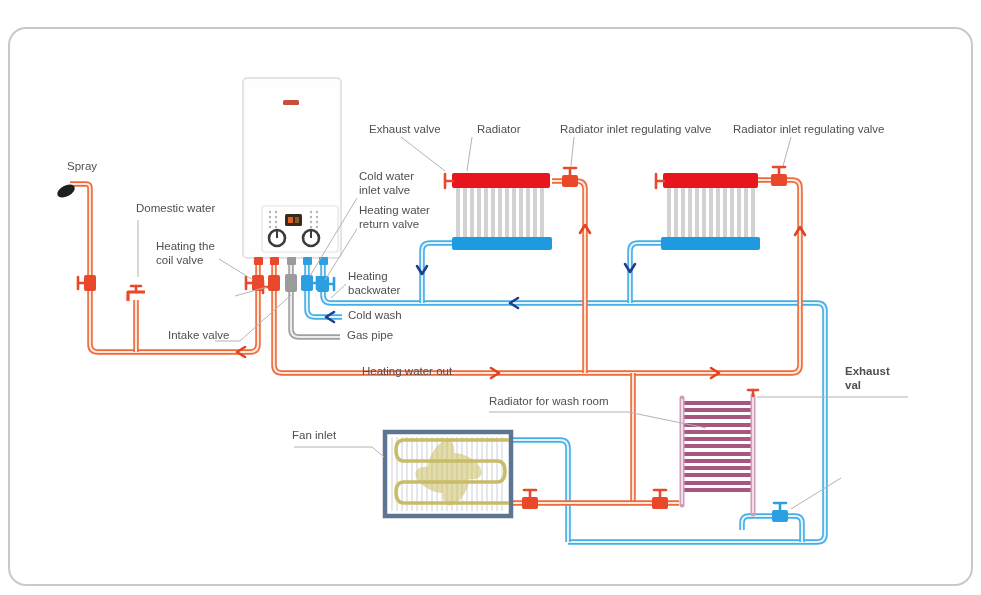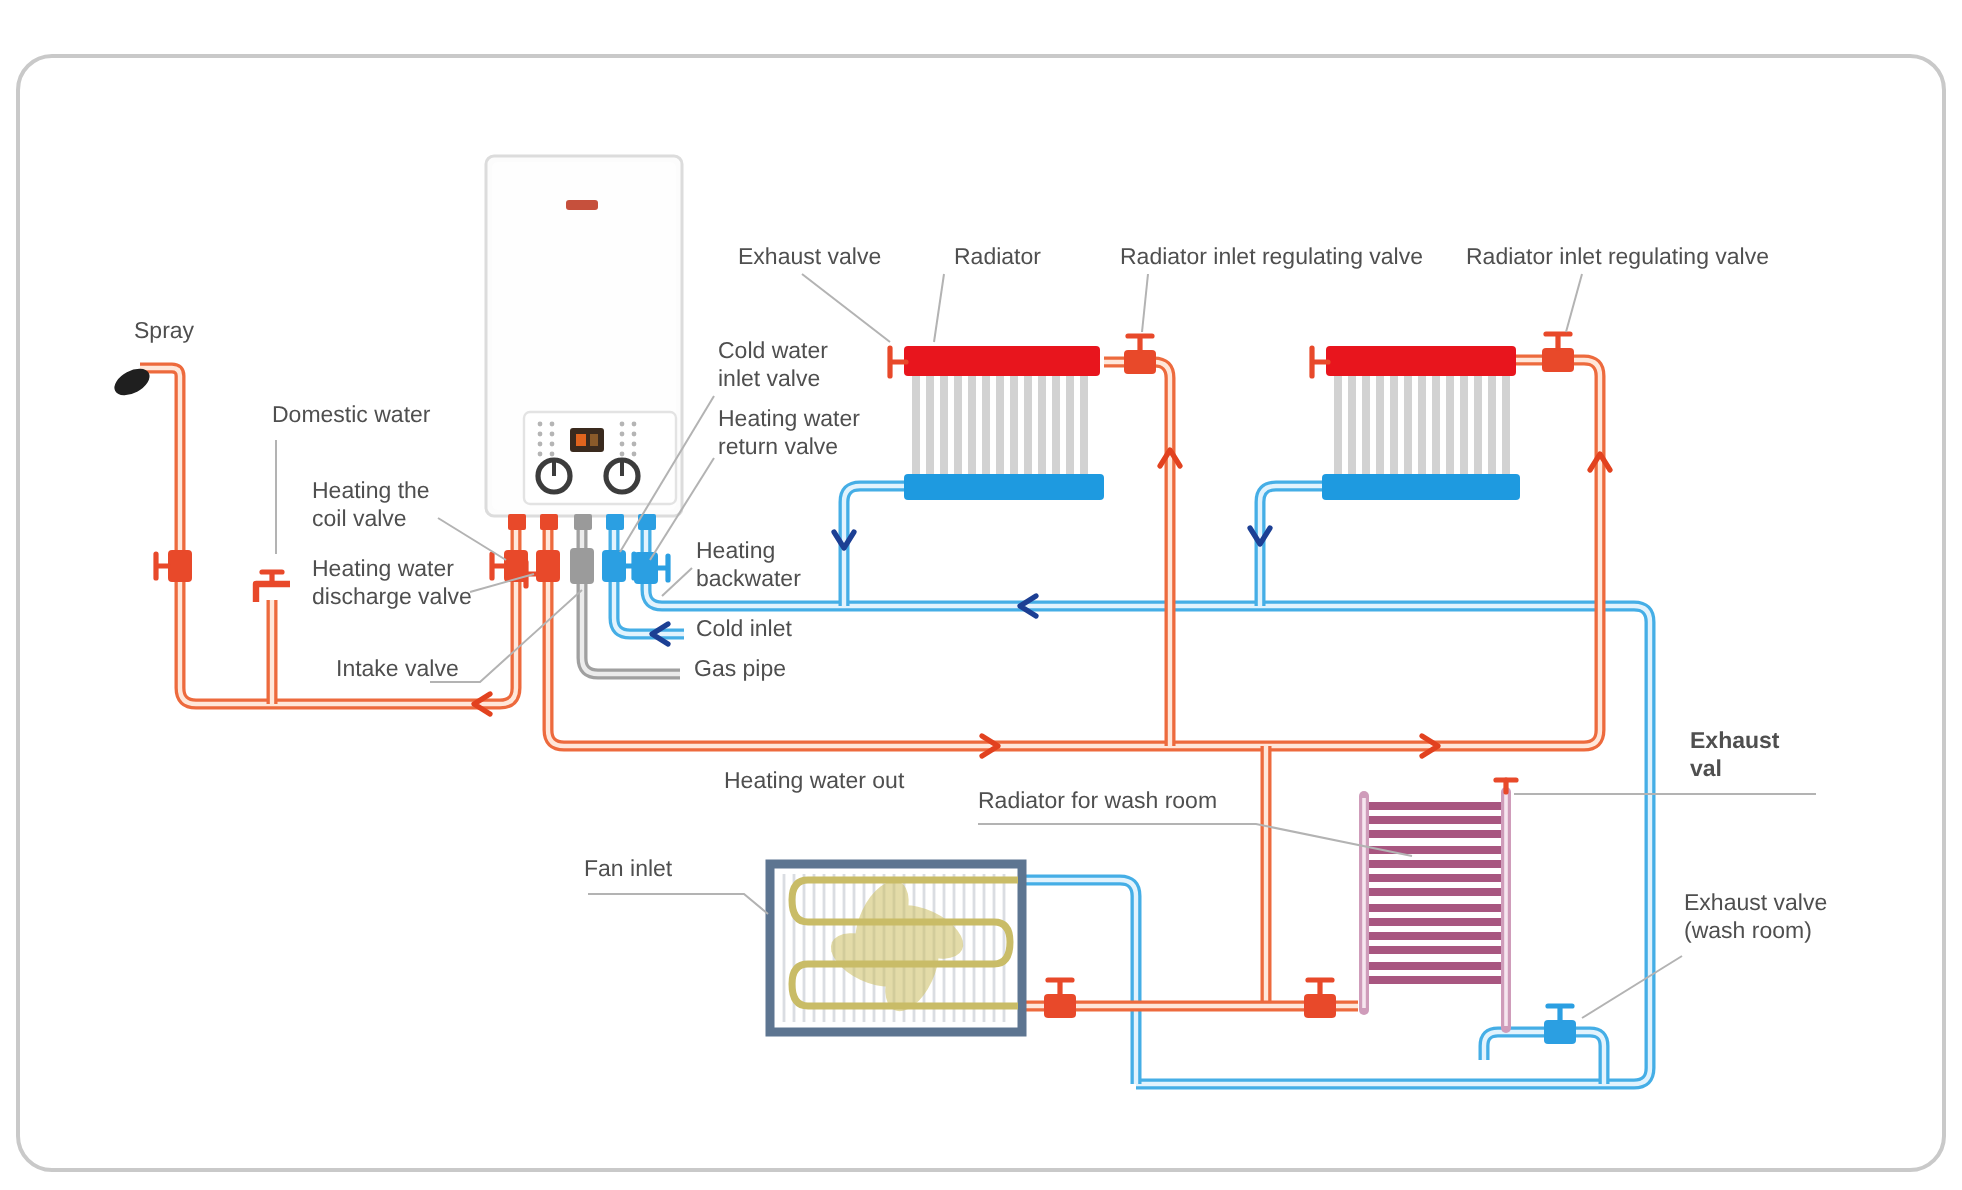--- a/index.html
+++ b/index.html
@@ -335,29 +335,27 @@
       <path class="lead" d="M489 412 L628 412 L706 428"></path>
       <path class="lead" d="M294 447 L372 447 L384 457"></path>
       <path class="lead" d="M757 397 L908 397"></path>
       <path class="lead" d="M841 478 L791 509"></path>
     </g>
   </svg>
 
   <div class="lbl" style="left:67px;top:160px;">Spray</div>
   <div class="lbl" style="left:136px;top:202px;">Domestic water</div>
   <div class="lbl wrap" style="left:156px;top:240px;width:64px;">Heating the coil valve</div>
-  <div class="lbl wrap" style="left:156px;top:279px;width:90px;">Heating water discharge valve</div>
   <div class="lbl" style="left:157px;top:329px;margin-left:11px;">Intake valve</div>
   <div class="lbl wrap" style="left:359px;top:170px;width:64px;">Cold water inlet valve</div>
   <div class="lbl wrap" style="left:359px;top:204px;width:82px;">Heating water return valve</div>
   <div class="lbl wrap" style="left:348px;top:270px;width:66px;">Heating backwater</div>
-  <div class="lbl" style="left:348px;top:309px;">Cold inlet</div>
+  <div class="lbl" style="left:348px;top:309px;">Cold wash</div>
   <div class="lbl" style="left:347px;top:329px;">Gas pipe</div>
   <div class="lbl" style="left:369px;top:123px;">Exhaust valve</div>
   <div class="lbl" style="left:477px;top:123px;">Radiator</div>
   <div class="lbl" style="left:560px;top:123px;">Radiator inlet regulating valve</div>
   <div class="lbl" style="left:733px;top:123px;">Radiator inlet regulating valve</div>
-  <div class="lbl" style="left:362px;top:385px;">Heating water out</div>
+  <div class="lbl" style="left:362px;top:365px;">Heating water out</div>
   <div class="lbl" style="left:489px;top:395px;">Radiator for wash room</div>
   <div class="lbl" style="left:292px;top:429px;">Fan inlet</div>
   <div class="lbl wrap" style="left:845px;top:365px;width:52px;font-weight:bold;">Exhaust val</div>
-  <div class="lbl wrap" style="left:842px;top:446px;width:92px;">Exhaust valve (wash room)</div>
 </div>
 
 </body></html>

